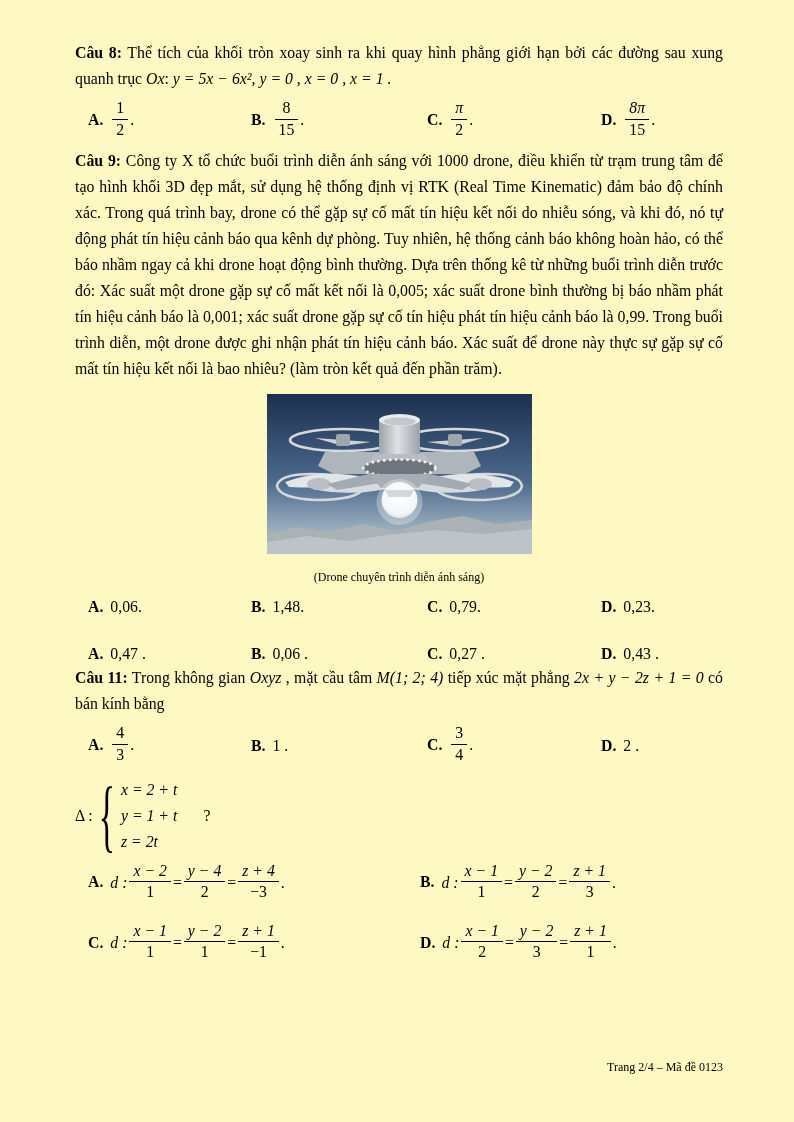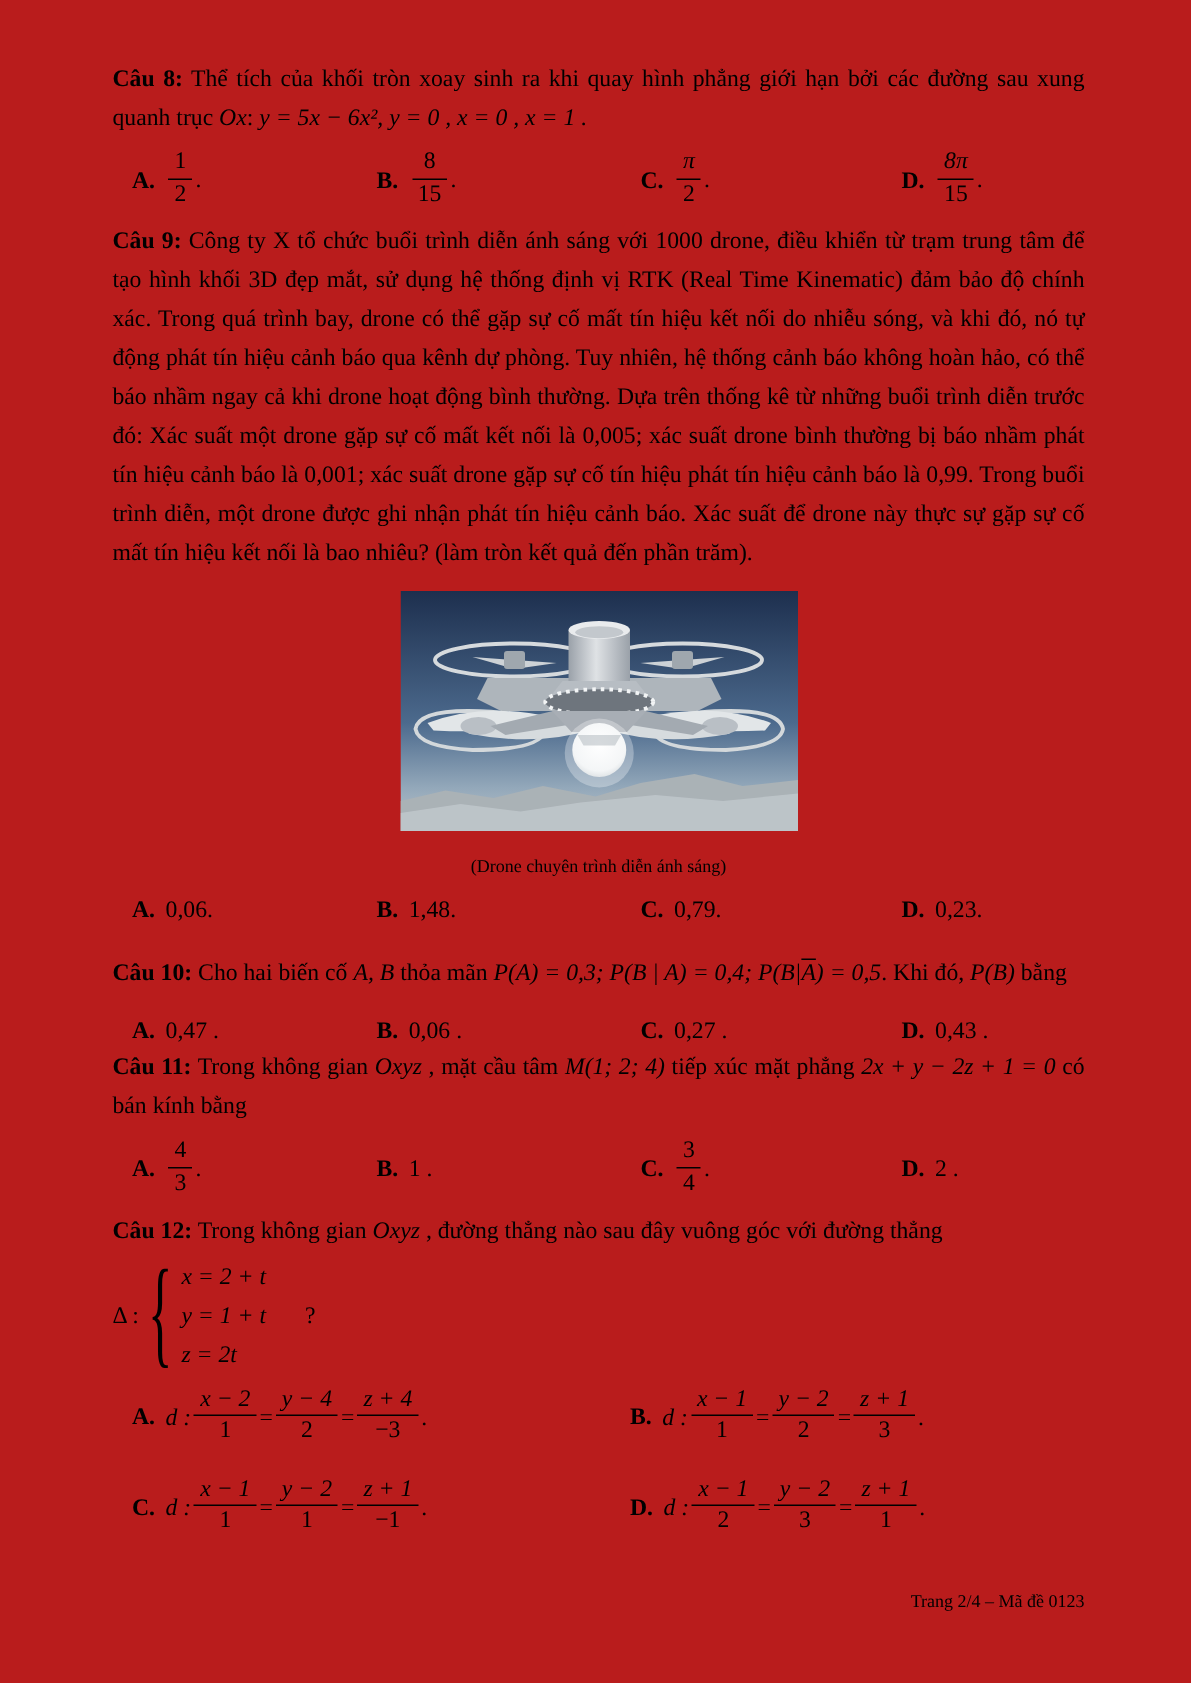--- a/index.html
+++ b/index.html
@@ -1,16 +1,16 @@
 <!DOCTYPE html>
 <html><head>
 <meta charset="utf-8">
 <style>
   html,body{margin:0;padding:0;background:#ffffff;}
-  .page{position:relative;width:794px;height:1122px;background:#b91c1c;overflow:hidden;
+  .page{position:relative;width:794px;height:1122px;background:#fef9c3;overflow:hidden;
         font-family:"Liberation Serif",serif;font-size:15.8px;color:#000;}
   .content{position:absolute;left:75px;top:40px;width:648px;}
   p{margin:0;text-align:justify;line-height:26px;}
   .qlabel{font-weight:bold;}
   .mi{font-style:italic;}
   .ov{font-style:italic;text-decoration:overline;}
   
   .ans4{display:grid;grid-template-columns:163px 176px 174px 1fr;padding-left:13px;
         margin:3px 0 2px;align-items:center;}
   .ans2{display:grid;grid-template-columns:332px 1fr;padding-left:13px;row-gap:20px;
@@ -142,23 +142,20 @@
 
     <div class="spacer10"></div>
     <div class="ans4">
       <span class="ans"><b class="letter">A.</b><span>0,06.</span></span>
       <span class="ans"><b class="letter">B.</b><span>1,48.</span></span>
       <span class="ans"><b class="letter">C.</b><span>0,79.</span></span>
       <span class="ans"><b class="letter">D.</b><span>0,23.</span></span>
     </div>
 
     <div class="spacer14"></div>
-    <p class="lh34">
-      <b class="qlabel">Câu 10:</b><span> Cho hai biến cố </span><i class="mi">A, B</i><span> thỏa mãn </span><i class="mi">P(A) = 0,3; P(B | A) = 0,4; P(B|</i><span class="ov">A</span><i class="mi">) = 0,5</i><span>. Khi đó, </span><i class="mi">P(B)</i><span> bằng</span>
-    </p>
     <div class="spacer10"></div>
     <div class="ans4">
       <span class="ans"><b class="letter">A.</b><span>0,47 .</span></span>
       <span class="ans"><b class="letter">B.</b><span>0,06 .</span></span>
       <span class="ans"><b class="letter">C.</b><span>0,27 .</span></span>
       <span class="ans"><b class="letter">D.</b><span>0,43 .</span></span>
     </div>
 
     <p>
       <b class="qlabel">Câu 11:</b><span> Trong không gian </span><i class="mi">Oxyz</i><span> , mặt cầu tâm </span><i class="mi">M(1; 2; 4)</i><span> tiếp xúc mặt phẳng </span><i class="mi">2x + y − 2z + 1 = 0</i><span> có bán kính bằng</span>
@@ -167,23 +164,20 @@
       <span class="ans">
         <b class="letter">A.</b><span class="frac"><span class="fn">4</span><span class="fd">3</span></span><span>.</span>
       </span>
       <span class="ans"><b class="letter">B.</b><span>1 .</span></span>
       <span class="ans">
         <b class="letter">C.</b><span class="frac"><span class="fn">3</span><span class="fd">4</span></span><span>.</span>
       </span>
       <span class="ans"><b class="letter">D.</b><span>2 .</span></span>
     </div>
 
-    <p>
-      <b class="qlabel">Câu 12:</b><span> Trong không gian </span><i class="mi">Oxyz</i><span> , đường thẳng nào sau đây vuông góc với đường thẳng</span>
-    </p>
     <div class="system">
       <span class="delta">Δ :</span>
       <span class="brace">{</span>
       <span class="eqs">
         <span class="eqline">x = 2 + t</span>
         <span class="eqline">y = 1 + t</span>
         <span class="eqline">z = 2t</span>
       </span>
       <span class="qmark">?</span>
     </div>

